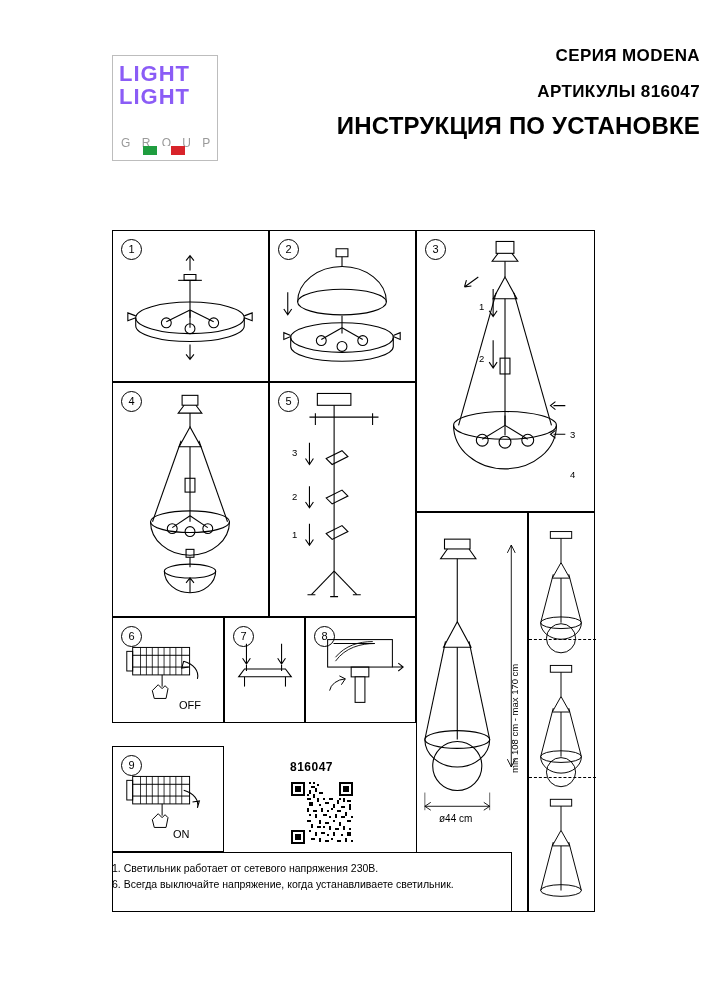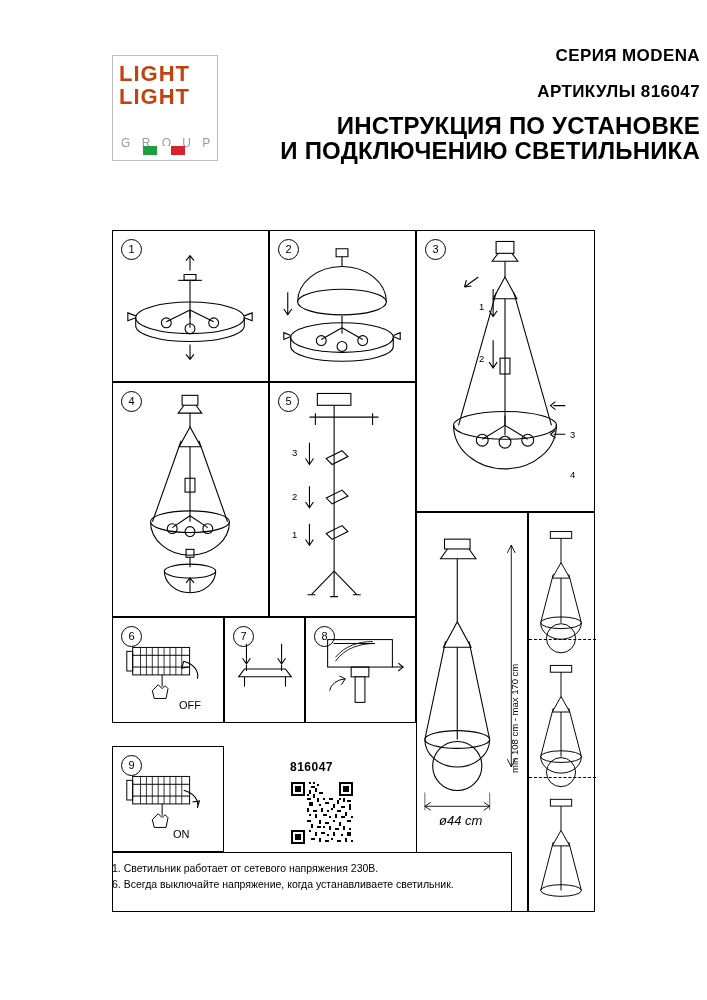--- a/index.html
+++ b/index.html
@@ -36,21 +36,21 @@
   }
   .logo-text {
     position: absolute;
     left: 6px; top: 6px;
     width: 100px;
     font-family: "Liberation Sans", sans-serif;
     font-weight: bold;
     font-size: 22px;
     line-height: 23px;
     letter-spacing: 1px;
-    color: #c2410c;
+    color: #8b5cf6;
   }
   .logo-sub {
     position: absolute;
     left: 8px; top: 80px;
     font-size: 12px;
     letter-spacing: 4px;
     color: #9a9a9a;
     font-weight: normal;
     text-align: center;
   }
@@ -135,22 +135,21 @@
 
   
   .qr {
     position: absolute;
     left: 291px; top: 782px;
     width: 62px; height: 62px;
   }
 
   .dim-label {
     position: absolute;
-    font-size: 13px;
-    font-style: italic;
+    font-size: 10px;
   }
   .vert-label {
     position: absolute;
     font-size: 9.5px;
     transform: rotate(-90deg);
     transform-origin: left top;
     white-space: nowrap;
   }
   .lbl-off, .lbl-on {
     position: absolute;
@@ -184,21 +183,20 @@
           <i class="flag-w"></i>
           <i class="flag-r"></i>
       </div>
     </div>
 
     <div class="header-lines">
       <div class="h-series">СЕРИЯ MODENA</div>
       <div class="h-article">АРТИКУЛЫ 816047</div>
       <div class="h-title">
         <div>ИНСТРУКЦИЯ ПО УСТАНОВКЕ</div>
-        <div>И ПОДКЛЮЧЕНИЮ СВЕТИЛЬНИКА</div>
       </div>
     </div>
   </div>
 
   <div class="panel" style="left:112px; top:230px; width:157px; height:152px;">
     <div class="step-badge">1</div>
     <div class="art-wrap">
       <svg viewBox="0 0 157 152" xmlns="http://www.w3.org/2000/svg" fill="none" stroke="#000" stroke-width="1.1">
 
         <ellipse cx="78" cy="88" rx="55" ry="16"></ellipse>

